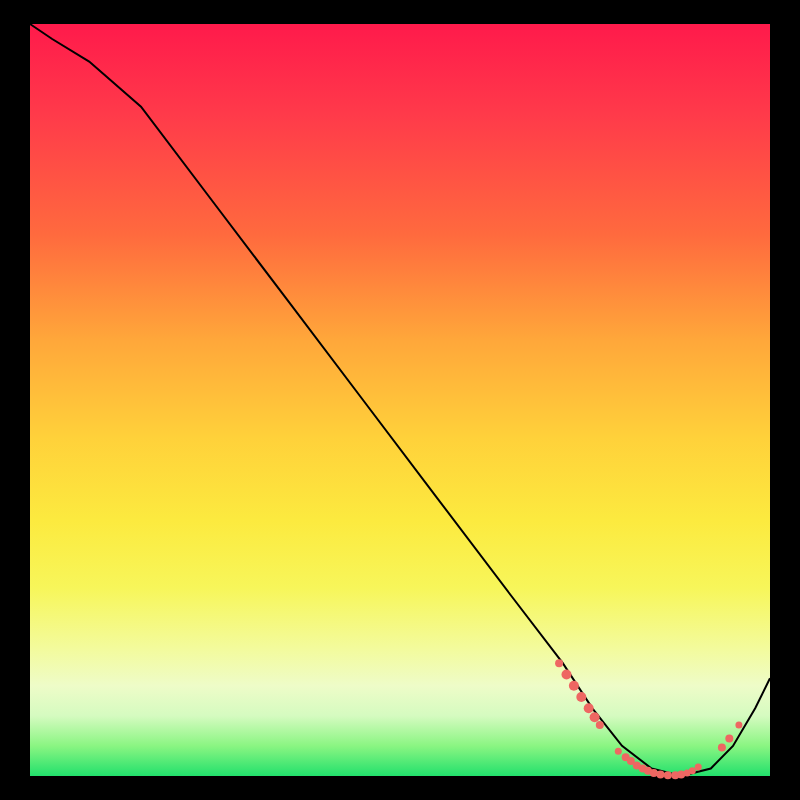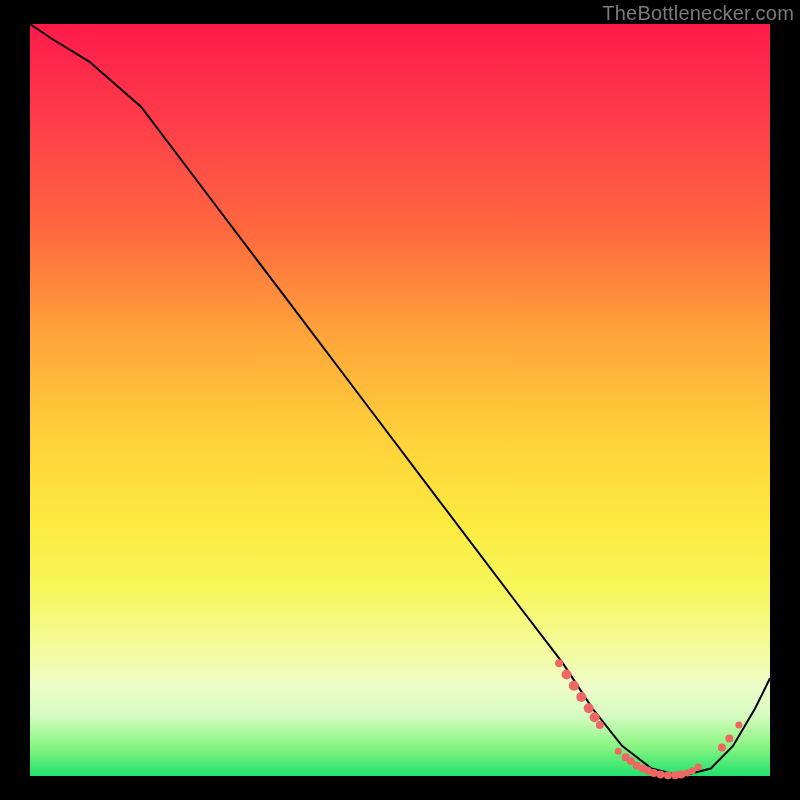--- a/index.html
+++ b/index.html
@@ -67,21 +67,20 @@
     stroke-width: 2;
   }
   .marker {
     fill: #ee6762;
   }
 </style>
 </head>
 <body>
 
 <div class="frame">
-  <div class="attribution">TheBottlenecker.com</div>
 
   <div class="plot">
     <div class="gradient-bg"></div>
     <svg class="curve" viewBox="0 0 740 752" preserveAspectRatio="none">
       <path class="curve-path" d="M0.0 0.0 L22.2 15.0 L59.2 37.6 L111.0 82.7 L185.0 180.5 L259.0 278.2 L333.0 376.0 L407.0 473.8 L481.0 571.5 L532.8 639.2 L562.4 684.3 L592.0 721.9 L621.6 744.5 L651.2 752.0 L680.8 744.5 L703.0 721.9 L725.2 684.3 L740.0 654.2"></path>
       <g id="marker-group">
           <circle cx="529.1" cy="639.2" r="4" class="marker" fill="#ee6762"></circle>
           <circle cx="536.5" cy="650.5" r="5" class="marker" fill="#ee6762"></circle>
           <circle cx="543.9" cy="661.8" r="5" class="marker" fill="#ee6762"></circle>
           <circle cx="551.3" cy="673.0" r="5" class="marker" fill="#ee6762"></circle>

